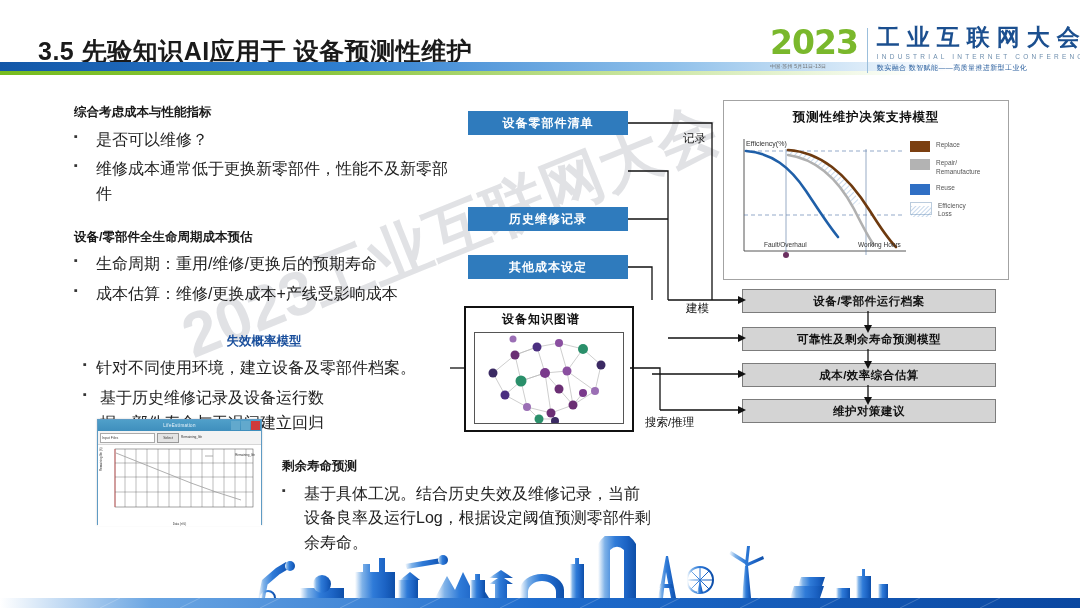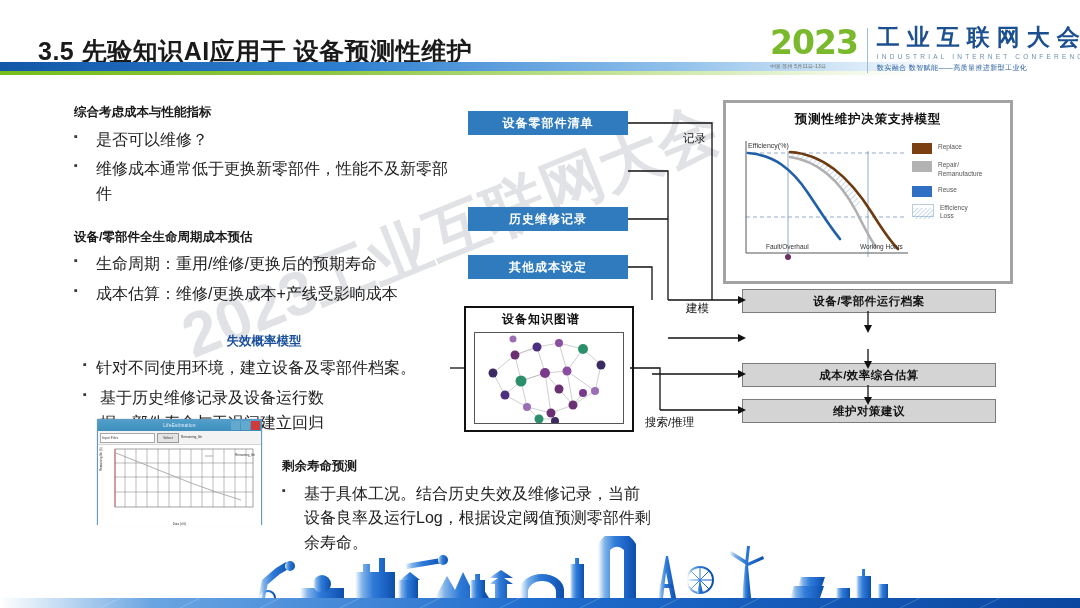--- a/index.html
+++ b/index.html
@@ -104,21 +104,21 @@
   }
   .kgtitle{
     text-align:center;font-size:12px;font-weight:bold;color:#111;
     padding:3px 16px 2px 0;letter-spacing:1px;
   }
   .kginner{position:absolute;left:8px;top:24px;right:8px;bottom:6px;border:1px solid #555;background:#fff;overflow:hidden;}
 
   
   .chartpanel{
     position:absolute;left:723px;top:100px;width:284px;height:178px;
-    border:3px solid #a3a3a3;background:#fff;
+    border:1px solid #a3a3a3;background:#fff;
   }
   .chart-title{
     text-align:center;font-size:12.5px;font-weight:bold;color:#111;
     padding-top:8px;letter-spacing:0.8px;
   }
   .chart-body{position:absolute;left:0;top:28px;right:0;bottom:0;}
   .chart-legend{position:absolute;right:6px;top:40px;width:92px;}
   .lg-row{display:flex;align-items:flex-start;margin-bottom:7px;}
   .lg-sw{width:20px;height:11px;flex:none;margin-right:6px;}
   .lg-sw.replace{background:#7b3f10;}
@@ -362,20 +362,21 @@
             <rect width="20" height="11" fill="url(#h2)"></rect>
           </svg>
         </span>
         <span class="lg-tx" style="white-space:pre-line;">Efficiency
 Loss</span>
       </div>
     </div>
   </div>
 
   <div class="greybox" style="top:289px;">设备/零部件运行档案</div>
+  <div class="greybox" style="top:327px;">可靠性及剩余寿命预测模型</div>
   <div class="greybox" style="top:363px;">成本/效率综合估算</div>
   <div class="greybox" style="top:399px;">维护对策建议</div>
 
   <svg style="position:absolute;left:0;top:0;width:1080px;height:608px;pointer-events:none;">
     <g stroke="#111" stroke-width="1.3" fill="none">
 
       <path d="M628,123 L712,123 L712,300"></path>
 
       <path d="M628,171 L668,171 L668,300"></path>
 

